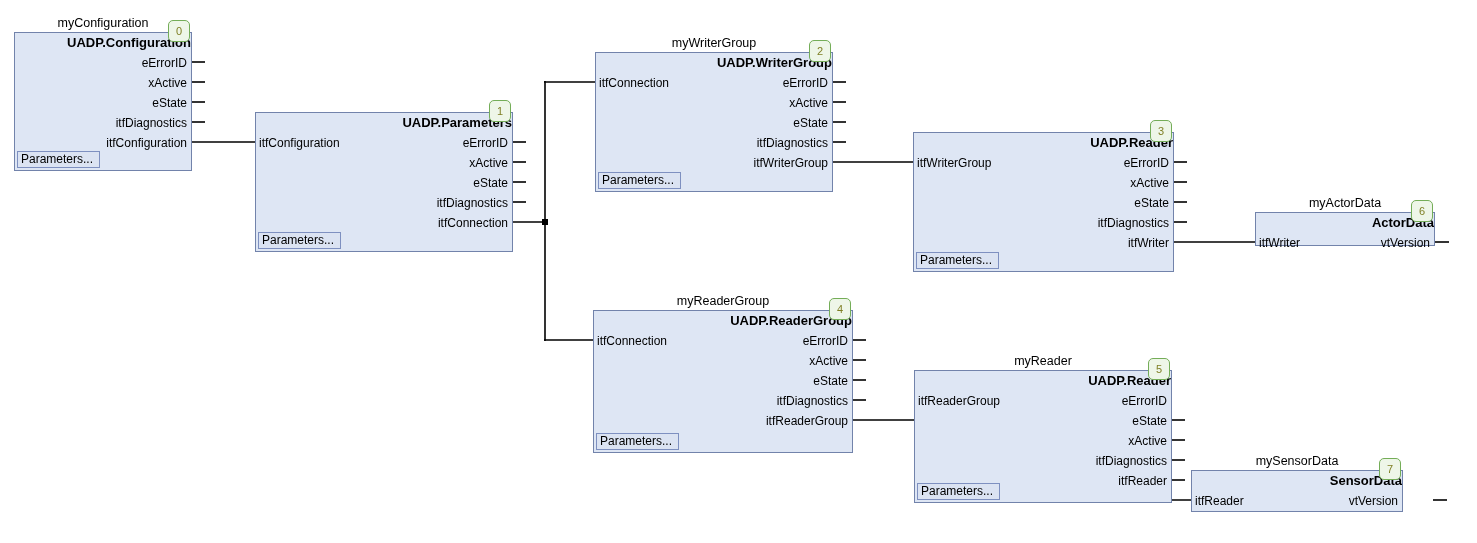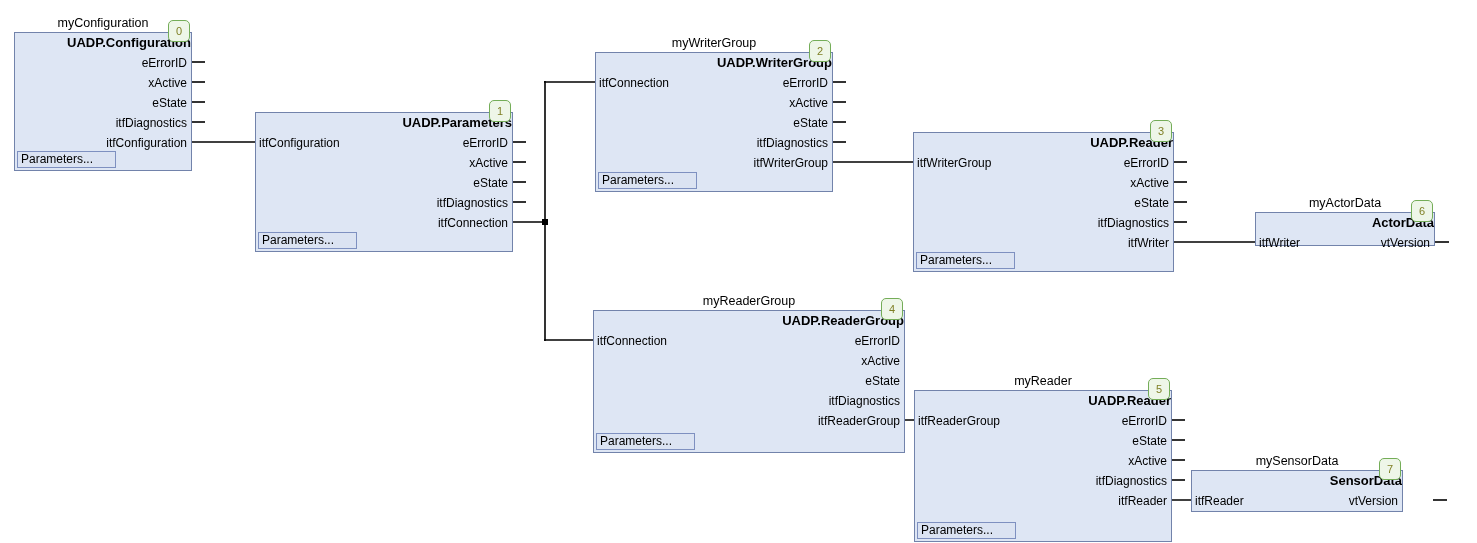--- a/index.html
+++ b/index.html
@@ -41,21 +41,21 @@
     height:20px;line-height:20px;
     text-align:right;font-weight:bold;font-size:13px;
     white-space:nowrap;overflow:hidden;
   }
   .fb-row{position:relative;height:20px;line-height:20px;}
   .pin-in{position:absolute;left:3px;white-space:nowrap;}
   .pin-out{position:absolute;right:4px;white-space:nowrap;}
   .fb-params{
     position:absolute;left:2px;bottom:2px;
     height:15px;line-height:15px;
-    padding:0 22px 0 3px;
+    padding:0 6px 0 3px;
     background:var(--button-fill,#dbe3f2);
     border:1px solid var(--button-border,#7e90c0);
     white-space:nowrap;
     cursor:default;
   }
 </style>
 </head>
 <body>
 
 <div class="canvas">
@@ -203,21 +203,21 @@
       <div class="fb-row">
           <span class="pin-out">itfDiagnostics</span>
         </div>
       <div class="fb-row">
           <span class="pin-out">itfWriter</span>
         </div>
       <div class="fb-params">Parameters...</div>
     </div>
   </div>
 
-  <div class="fb" style="left:593px;top:310px;width:312px;height:143px">
+  <div class="fb" style="left:593px;top:310px;width:260px;height:143px">
     <div class="fb-label">myReaderGroup</div>
     <div class="fb-badge">4</div>
     <div class="fb-body">
       <div class="fb-title">UADP.ReaderGroup</div>
       <div class="fb-row">
         <span class="pin-in">itfConnection</span>
         <span class="pin-out">eErrorID</span>
       </div>
       <div class="fb-row">
           <span class="pin-out">xActive</span>
@@ -228,21 +228,21 @@
       <div class="fb-row">
           <span class="pin-out">itfDiagnostics</span>
         </div>
       <div class="fb-row">
           <span class="pin-out">itfReaderGroup</span>
         </div>
       <div class="fb-params">Parameters...</div>
     </div>
   </div>
 
-  <div class="fb" style="left:914px;top:390px;width:258px;height:152px">
+  <div class="fb" style="left:914px;top:370px;width:258px;height:133px">
     <div class="fb-label">myReader</div>
     <div class="fb-badge">5</div>
     <div class="fb-body">
       <div class="fb-title">UADP.Reader</div>
       <div class="fb-row">
         <span class="pin-in">itfReaderGroup</span>
         <span class="pin-out">eErrorID</span>
       </div>
       <div class="fb-row">
           <span class="pin-out">eState</span>

